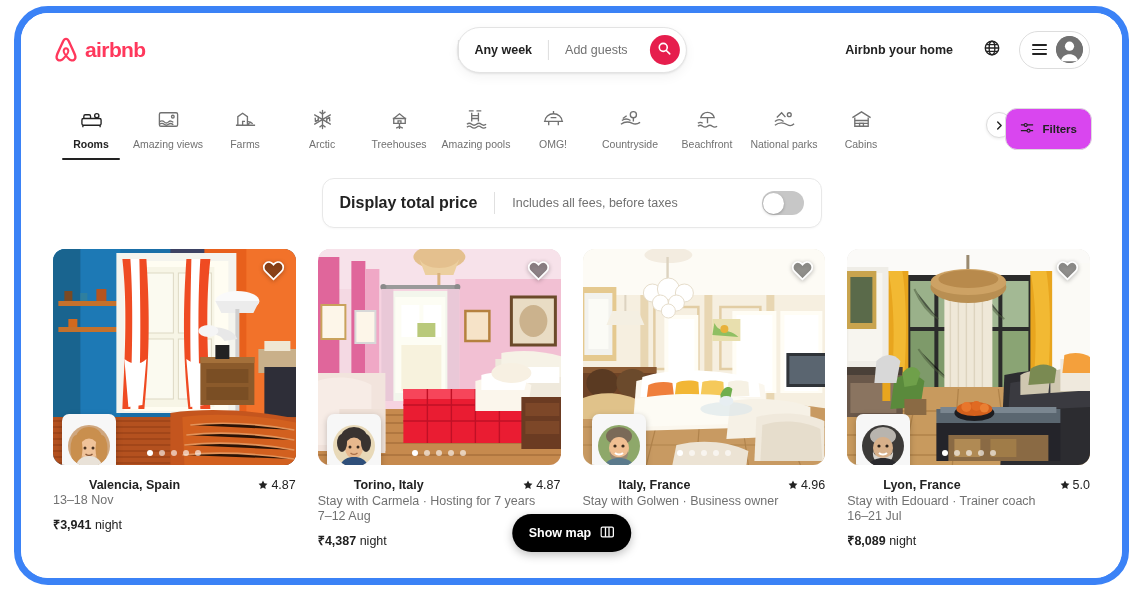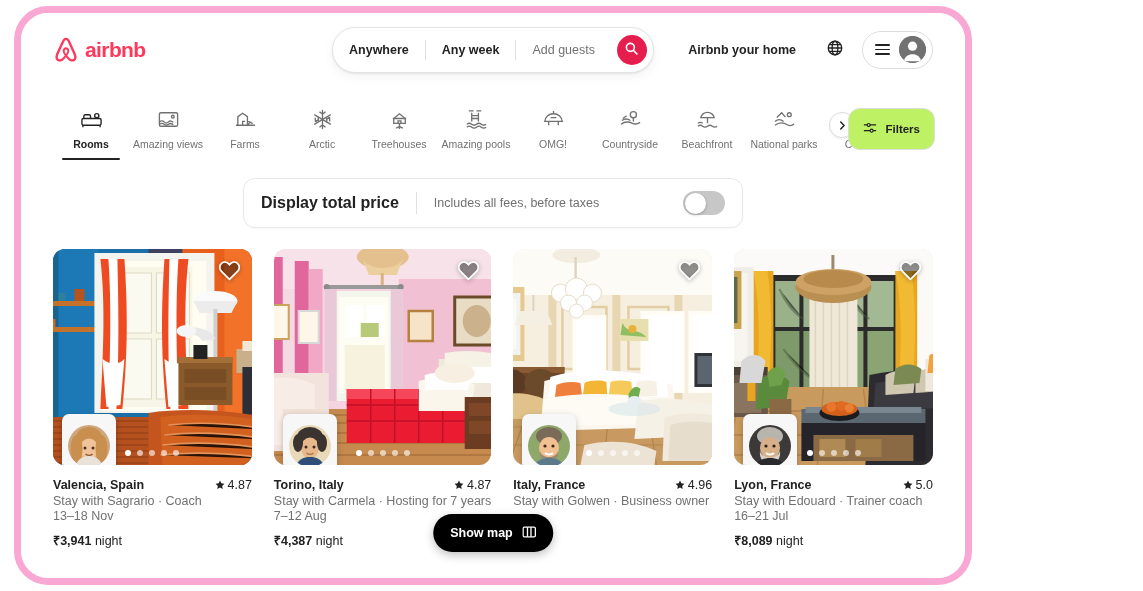--- a/index.html
+++ b/index.html
@@ -5,22 +5,22 @@
   * { box-sizing: border-box; margin: 0; padding: 0; }
   html, body {
     width: 1143px; height: 591px;
     font-family: "Liberation Sans", sans-serif;
     background: #ffffff;
     overflow: hidden;
   }
   
   .frame {
     position: absolute; left: 14px; top: 6px;
-    width: 958px; height: 579px;
-    border: 7px solid #f9a8d4;
+    width: 1115px; height: 579px;
+    border: 7px solid #3b82f6;
     border-radius: 34px;
     background: #ffffff;
     overflow: hidden;
     padding-left: 34px;
   }
   .page {
     position: absolute; inset: 0;
     background: #ffffff;
     border-radius: 27px;
     overflow: hidden;
@@ -132,21 +132,21 @@
     width: 26px; height: 26px; border-radius: 50%;
     border: 1px solid #ddd; background: #fff;
     display: flex; align-items: center; justify-content: center;
     cursor: pointer; box-shadow: 0 1px 3px rgba(0,0,0,.08);
   }
   .filters-btn {
     position: absolute; right: 30px; bottom: 10px;
     display: flex; align-items: center; gap: 8px;
     height: 42px; padding: 0 14px;
     border: 1px solid #ddd; border-radius: 12px;
-    background: #bef264; cursor: pointer;
+    background: #d946ef; cursor: pointer;
     font-size: 11.5px; font-weight: 700; color: #222;
   }
 
   
   .pricebar-wrap { display: flex; justify-content: center; padding-top: 18px; }
   .pricebar {
     width: 500px; height: 50px;
     border: 1px solid #e8e8e8; border-radius: 12px;
     display: flex; align-items: center;
     padding: 0 17px;
@@ -206,21 +206,21 @@
     transform: translateX(-50%);
     display: flex; gap: 6px; z-index: 4;
   }
   .dots i {
     display: block; width: 6px; height: 6px; border-radius: 50%;
     background: rgba(255,255,255,.62);
   }
   .dots i.on { background: #fff; }
 
   .cardinfo { padding-top: 13px; }
-  .row1 { display: flex; align-items: center; }
+  .row1 { display: flex; align-items: center; margin-left: 36px; }
   .loc { font-size: 12.5px; font-weight: 700; color: #222; }
   .rating {
     margin-left: auto; font-size: 12.5px; color: #222;
     display: flex; align-items: center; gap: 3px; white-space: nowrap;
   }
   .sub { font-size: 12.5px; color: #717171; margin-top: 2px; white-space: nowrap; }
   .dates { font-size: 12.5px; color: #717171; margin-top: 1px; }
   .price { font-size: 12.5px; color: #222; margin-top: 9px; }
   .price b { font-weight: 700; }
 
@@ -248,21 +248,20 @@
     <div class="logo">
       <span>
         <svg width="26" height="28" viewBox="0 0 24 26" fill="none">
           <path d="M12 1.6c-1.6 0-2.7 1-3.6 2.9C6.7 8 3.4 15 2.5 17.6c-.8 2.3-.2 4.4 1.5 5.5 1.9 1.2 4.4.6 6.1-1.3l1.9-2.1 1.9 2.1c1.7 1.9 4.2 2.5 6.1 1.3 1.7-1.1 2.3-3.2 1.5-5.5-.9-2.6-4.2-9.6-5.9-13.1C14.7 2.6 13.6 1.6 12 1.6Zm0 2.2c.6 0 1.1.5 1.7 1.8 1.6 3.3 4.9 10.3 5.7 12.7.5 1.4.2 2.5-.7 3.1-1 .6-2.4.2-3.4-.9l-2.2-2.5 1-1.4c.7-1 1-2 1-2.9 0-1.9-1.4-3.3-3.1-3.3s-3.1 1.4-3.1 3.3c0 .9.3 1.9 1 2.9l1 1.4-2.2 2.5c-1 1.1-2.4 1.5-3.4.9-.9-.6-1.2-1.7-.7-3.1.8-2.4 4.1-9.4 5.7-12.7.6-1.3 1.1-1.8 1.7-1.8Zm0 8.8c.7 0 1.2.6 1.2 1.5 0 .6-.2 1.2-.6 1.8l-.6.9-.6-.9c-.4-.6-.6-1.2-.6-1.8 0-.9.5-1.5 1.2-1.5Z" fill="#FF385C"></path>
         </svg>
       </span>
       <span class="logo-word">airbnb</span>
     </div>
 
     <div class="searchbar">
-      <span class="sb-seg">Anywhere</span>
       <span class="sb-div"></span>
       <span class="sb-seg">Any week</span>
       <span class="sb-div"></span>
       <span class="sb-seg muted">Add guests</span>
       <button class="sb-btn">
         <span>
           <svg width="13" height="13" viewBox="0 0 16 16" fill="none">
             <circle cx="6.6" cy="6.6" r="4.9" stroke="#fff" stroke-width="2"></circle>
             <path d="M10.4 10.4 14.6 14.6" stroke="#fff" stroke-width="2" stroke-linecap="round"></path>
           </svg>
@@ -555,21 +554,20 @@
       <div class="cardinfo">
         <div class="row1">
           <span class="loc">Valencia, Spain</span>
           <span class="rating">
             <svg width="10" height="10" viewBox="0 0 12 12">
                   <path d="M6 .6 7.6 4l3.7.5-2.7 2.6.7 3.7L6 9.1 2.7 10.8l.7-3.7L.7 4.5 4.4 4z" fill="#222"></path>
                 </svg>
             <span>4.87</span>
           </span>
         </div>
-        <div class="sub">Stay with Sagrario · Coach</div>
         <div class="dates">13–18 Nov</div>
         <div class="price">
           <b>₹3,941</b>
           <span>night</span>
         </div>
       </div>
     </div>
 
     <div class="card">
       <div class="photo">

